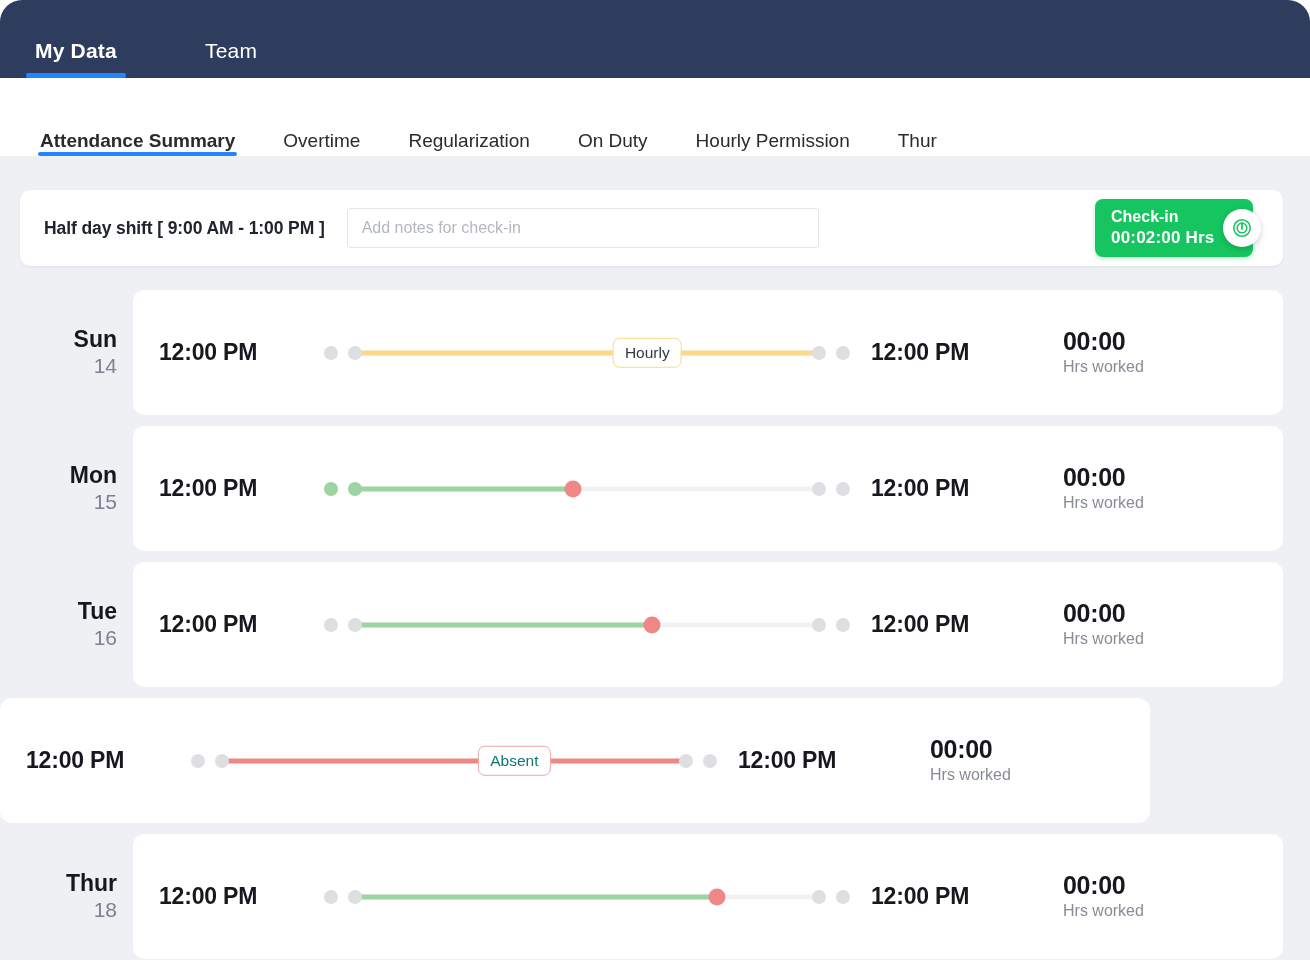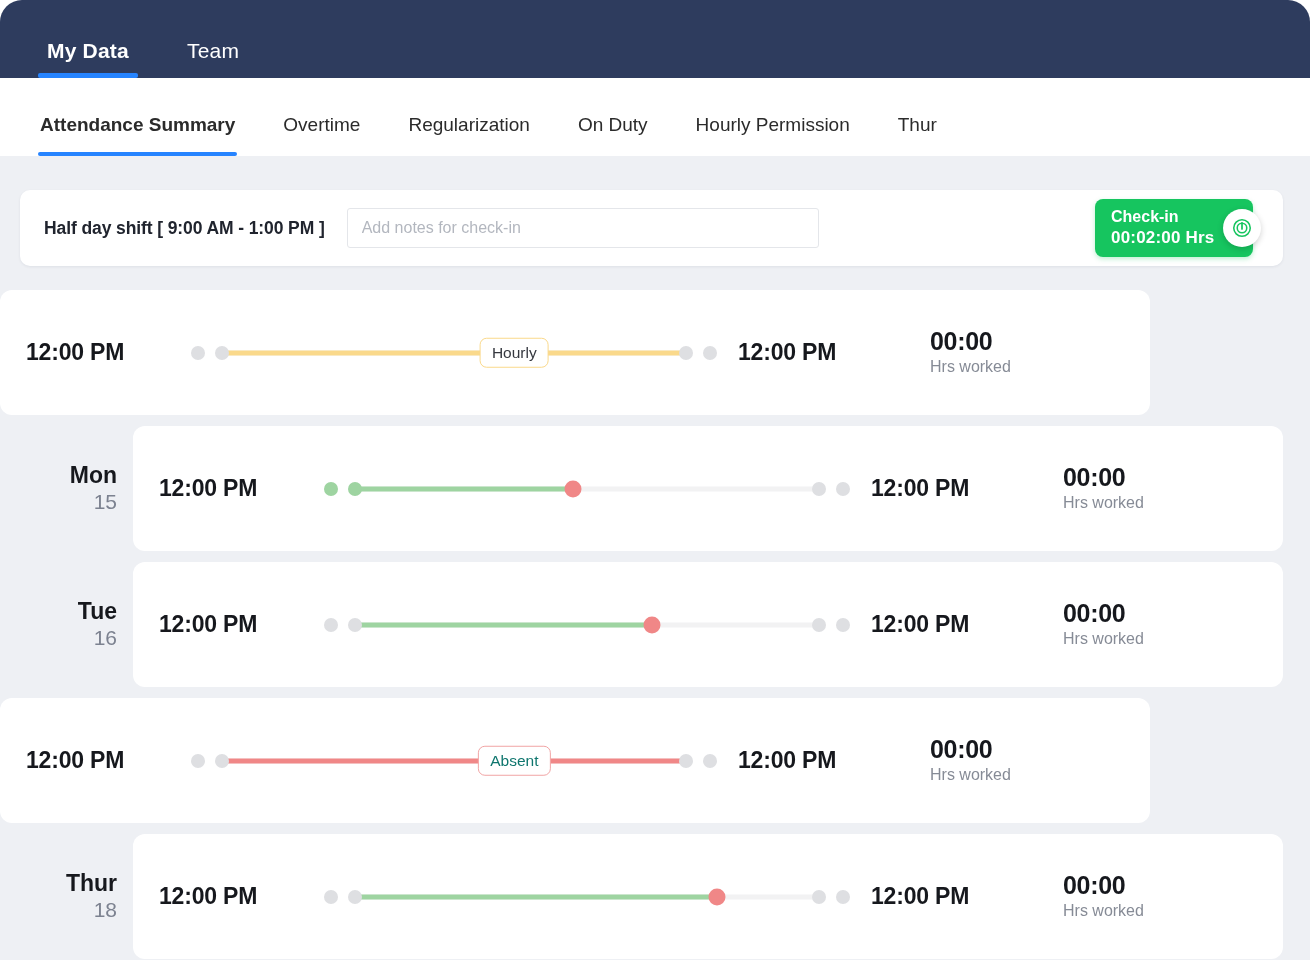--- a/index.html
+++ b/index.html
@@ -12,21 +12,22 @@
   }
   #app { position: relative; width: 1310px; height: 960px; }
 
   
   .topnav {
     position: absolute; top: 0; left: 0;
     width: 1310px; height: 78px;
     background: #2e3c5e;
     border-radius: 22px 22px 0 0;
     display: flex; align-items: flex-end;
-    padding-left: 38px;
+    padding-left: 26px;
+    gap: 30px;
   }
   .topnav-item {
     position: relative;
     color: #ffffff;
     font-size: 21px;
     font-weight: 400;
     letter-spacing: .2px;
     padding: 0 9px 15px 9px;
     margin-right: 40px;
     cursor: pointer;
@@ -47,21 +48,21 @@
     position: absolute; top: 78px; left: 0;
     width: 1310px; height: 78px;
     background: #ffffff;
     display: flex; align-items: flex-end;
     padding-left: 38px;
   }
   .subnav-item {
     position: relative;
     color: #2b2b2b;
     font-size: 19px;
-    padding: 0 2px 20px 2px;
+    padding: 0 2px 4px 2px;
     margin-right: 44px;
     cursor: pointer;
     white-space: nowrap;
   }
   .subnav-item.active { font-weight: 600; }
   .subnav-item.active::after {
     content: "";
     position: absolute;
     left: 0; right: 0; bottom: 0;
     height: 4px;
@@ -262,20 +263,24 @@
             <circle cx="12" cy="12" r="9" fill="none" stroke="#16c55f" stroke-width="1.7"></circle>
             <circle cx="12" cy="12" r="5.2" fill="none" stroke="#16c55f" stroke-width="1.7"></circle>
             <line x1="12" y1="6.4" x2="12" y2="13" stroke="#16c55f" stroke-width="1.9" stroke-linecap="round"></line>
           </svg>
         </div>
       </div>
     </div>
 
     <div class="rows" id="rows">
         <div class="row">
+          <div class="daycell">
+            <div class="day-name">Sun</div>
+            <div class="day-num">14</div>
+          </div>
           <div class="card">
             <div class="time-text">12:00 PM</div>
             <div class="timeline">
               <div class="tl-track" style="background: rgb(242, 242, 243);"></div>
               <div class="tl-fill" style="background: rgb(250, 217, 139); width: 464px;"></div>
               <div class="tl-dot small" style="background: rgb(222, 223, 226); left: 12px;"></div>
               <div class="tl-dot cap" style="background: rgb(222, 223, 226); left: 36px;"></div>
               <div class="tl-dot cap" style="background: rgb(222, 223, 226); left: 500px;"></div>
               <div class="tl-dot small" style="background: rgb(222, 223, 226); left: 524px;"></div>
               <div class="tl-badge weekend" style="left: 328.32px;">Hourly</div>

